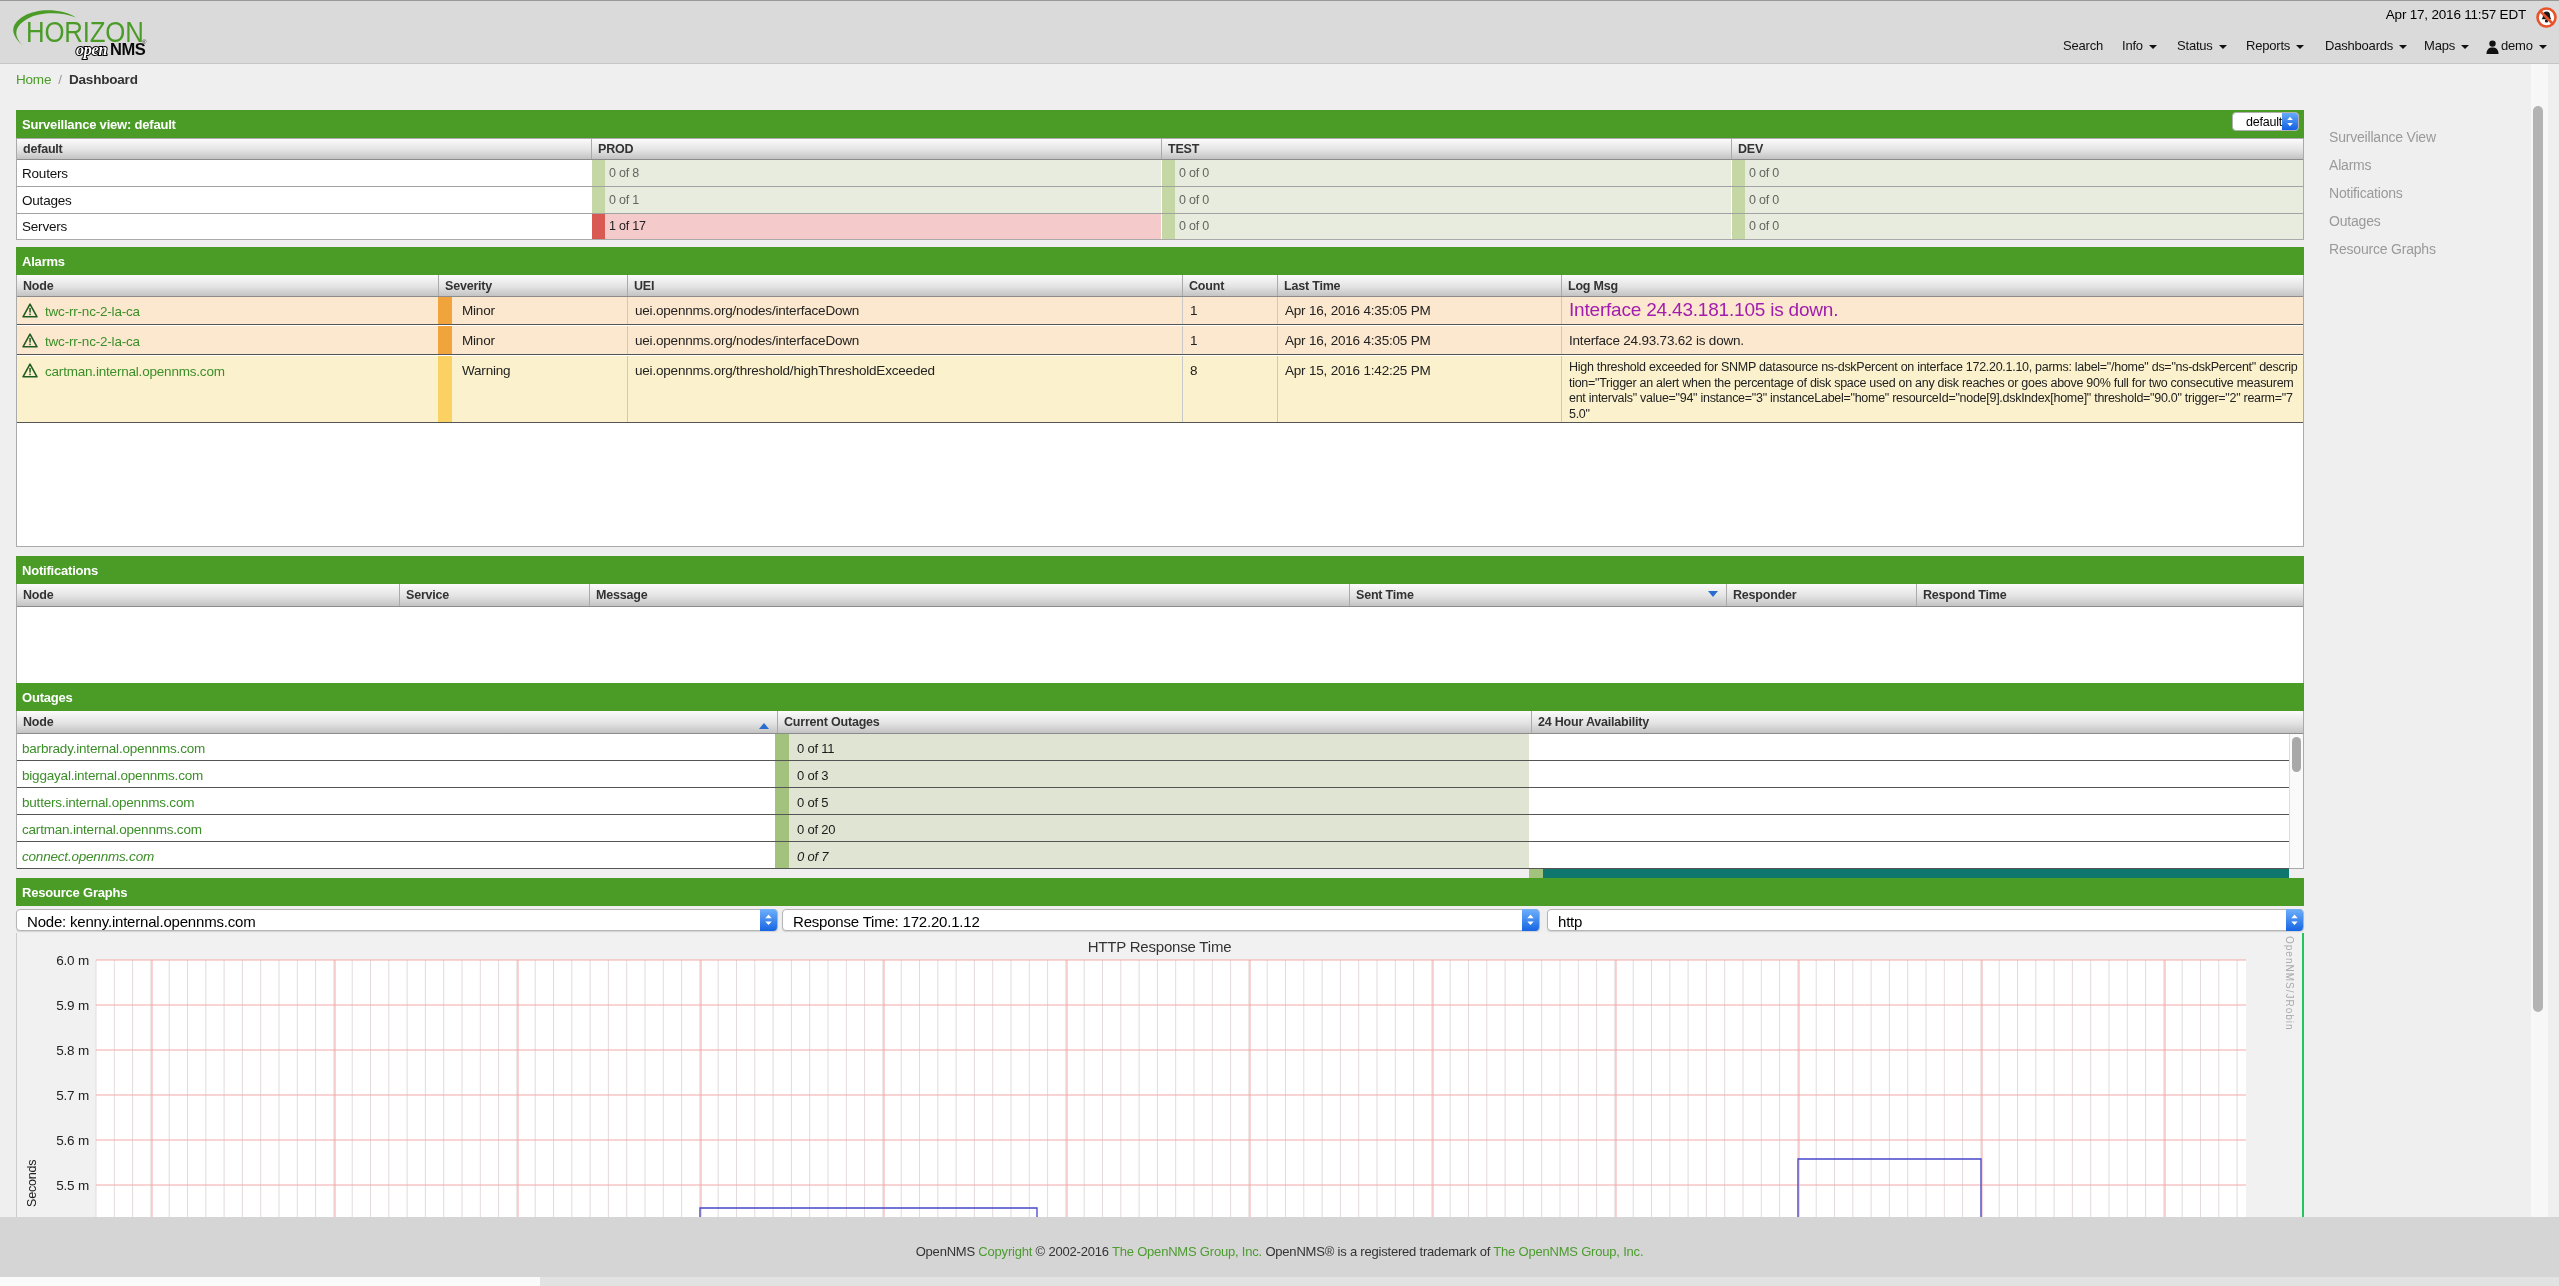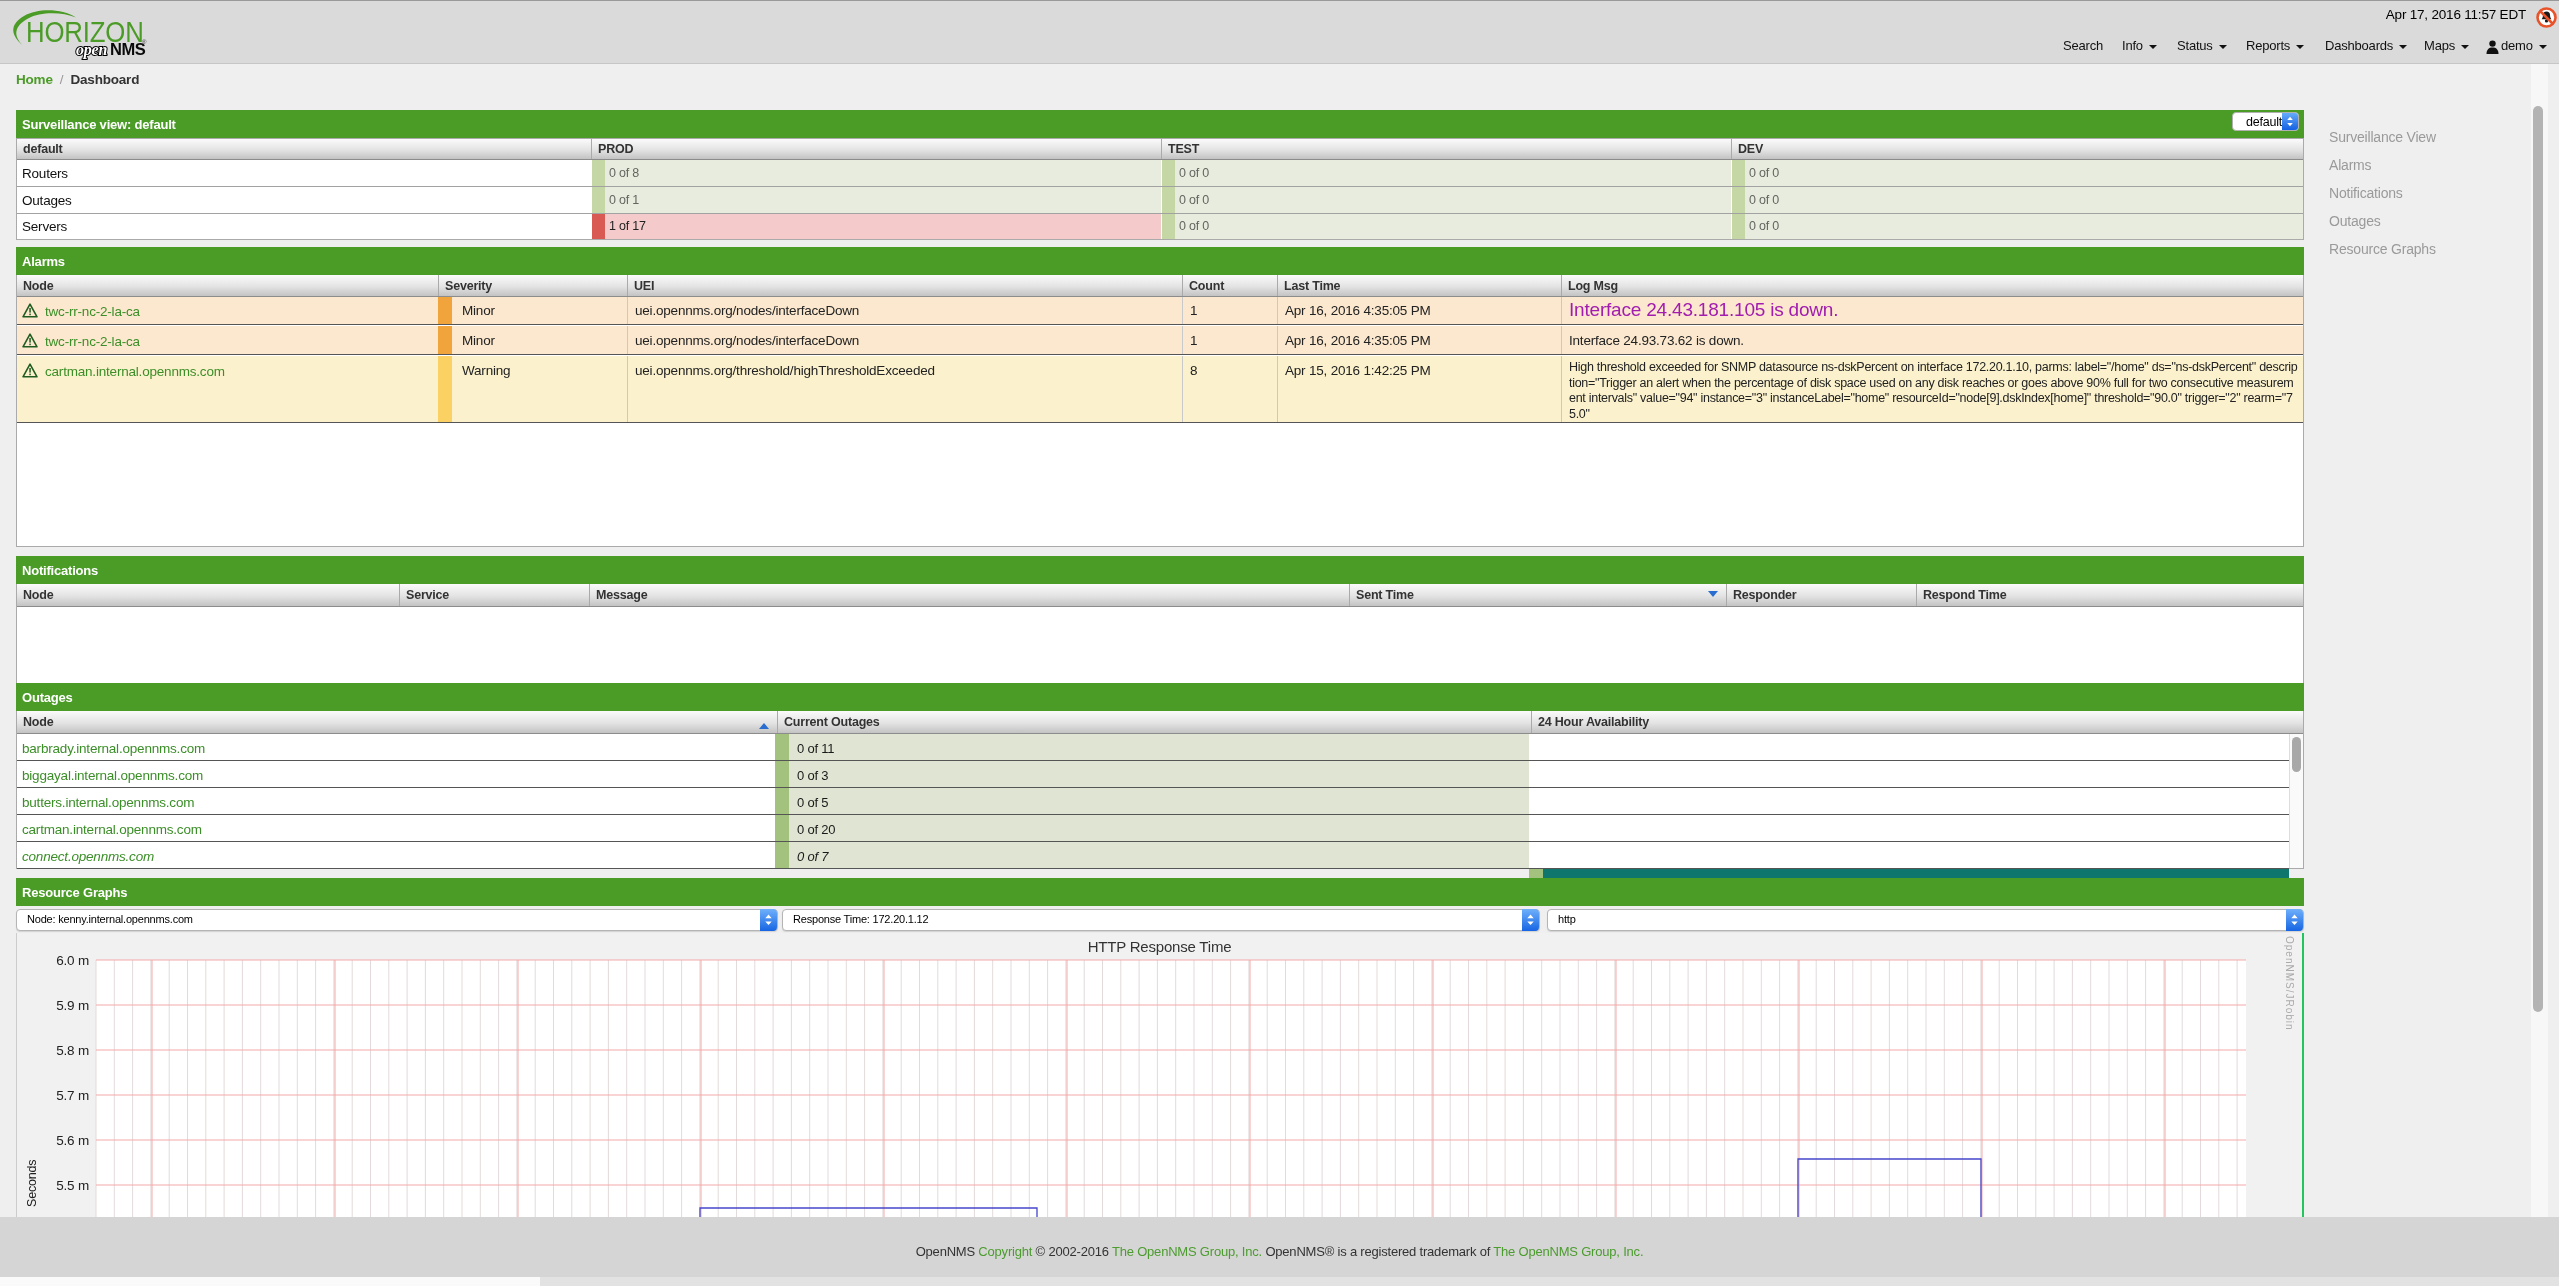--- a/index.html
+++ b/index.html
@@ -12,21 +12,21 @@
 .th { position:absolute; top:0; bottom:0; font-weight:bold; font-size:12.5px; color:#333; }
 .th span { position:absolute; left:6px; top:50%; transform:translateY(-50%); white-space:nowrap; }
 .th.bl { border-left:1px solid #aaa; }
 a.gl { color:#3b8e28; text-decoration:none; }
 .cellnum { position:absolute; font-size:12.5px; }
 .orow { left:0; width:2272px; height:27px; border-bottom:1px solid #555; background:#fff; }
 .oc1 { position:absolute; left:758px; top:0; width:754px; height:26px; background:#dfe5d2; border-left:14px solid #a2c27d; }
 .oc2 { position:absolute; left:1512px; top:0; width:760px; height:26px; background:#0f766e; border-left:14px solid #a2c27d;margin-top:27px; }
 .oc1 span, .oc2 span { position:absolute; left:8px; top:7px; font-size:13px; color:#1a1a1a; }
 .msel { position:absolute; height:22px; background:#fff; border:1px solid #b5b5b5; border-radius:4px; box-shadow:0 1px 1px rgba(0,0,0,0.12); }
-.msel span { position:absolute; left:10px; top:3px; font-size:11px; color:#000; white-space:nowrap; }
+.msel span { position:absolute; left:10px; top:3px; font-size:15px; color:#000; white-space:nowrap; }
 .msel .stp { position:absolute; right:0; top:-1px; width:17px; height:22px; background:linear-gradient(#6fb0fb,#1665e3); border-radius:0 4px 4px 0; }
 .csep { position:absolute; top:0; bottom:0; width:1px; background:#c9c9c9; }
 .crt { display:inline-block; width:0; height:0; border:4px solid transparent; border-top:4.5px solid #111; border-bottom:0; margin-left:6px; vertical-align:1px; }
 </style>
 </head>
 <body>
 <div class="abs" style="left:0;top:0;width:2559px;height:1px;background:#999;z-index:50;"></div>
 
 <div class="abs" style="left:0;top:0;width:2559px;height:64px;background:#dadada;border-bottom:1px solid #c6c6c6;">
 
@@ -56,21 +56,21 @@
     <span class="abs" style="left:2424px;">Maps<i class="crt"></i></span>
     <svg class="abs" style="left:2486px;top:2px;" width="13" height="14" viewBox="0 0 13 14">
         <circle cx="6.5" cy="3.6" r="3.2" fill="#111"></circle>
         <path d="M0.5 14 C0.5 9.5 3 7.6 6.5 7.6 C10 7.6 12.5 9.5 12.5 14 Z" fill="#111"></path>
       </svg>
     <span class="abs" style="left:2501px;">demo<i class="crt"></i></span>
   </div>
 </div>
 
 <div class="abs" style="left:16px;top:72px;font-size:13.5px;">
-  <span style="color:#4b9b27;font-weight:bold;">Home</span>
+  <span style="color:#4b9b27;font-weight:normal;">Home</span>
   <span style="color:#999;"> &nbsp;/&nbsp; </span>
   <span style="color:#333;font-weight:bold;">Dashboard</span>
 </div>
 
 <div class="abs green-bar" style="left:16px;top:110px;width:2288px;height:28px;">
     <span>Surveillance view: default</span>
 
   <div class="abs" style="left:2216px;top:2px;width:67px;height:19px;background:#fff;border:1px solid #b0b0b0;border-radius:4px;">
     <span style="position:absolute;left:13px;top:2px;font-size:12.5px;color:#000;font-weight:normal;">default</span>
     <div style="position:absolute;right:0;top:0;width:16px;height:17px;background:linear-gradient(#66abfa,#1460e2);border-radius:0 3px 3px 0;">

